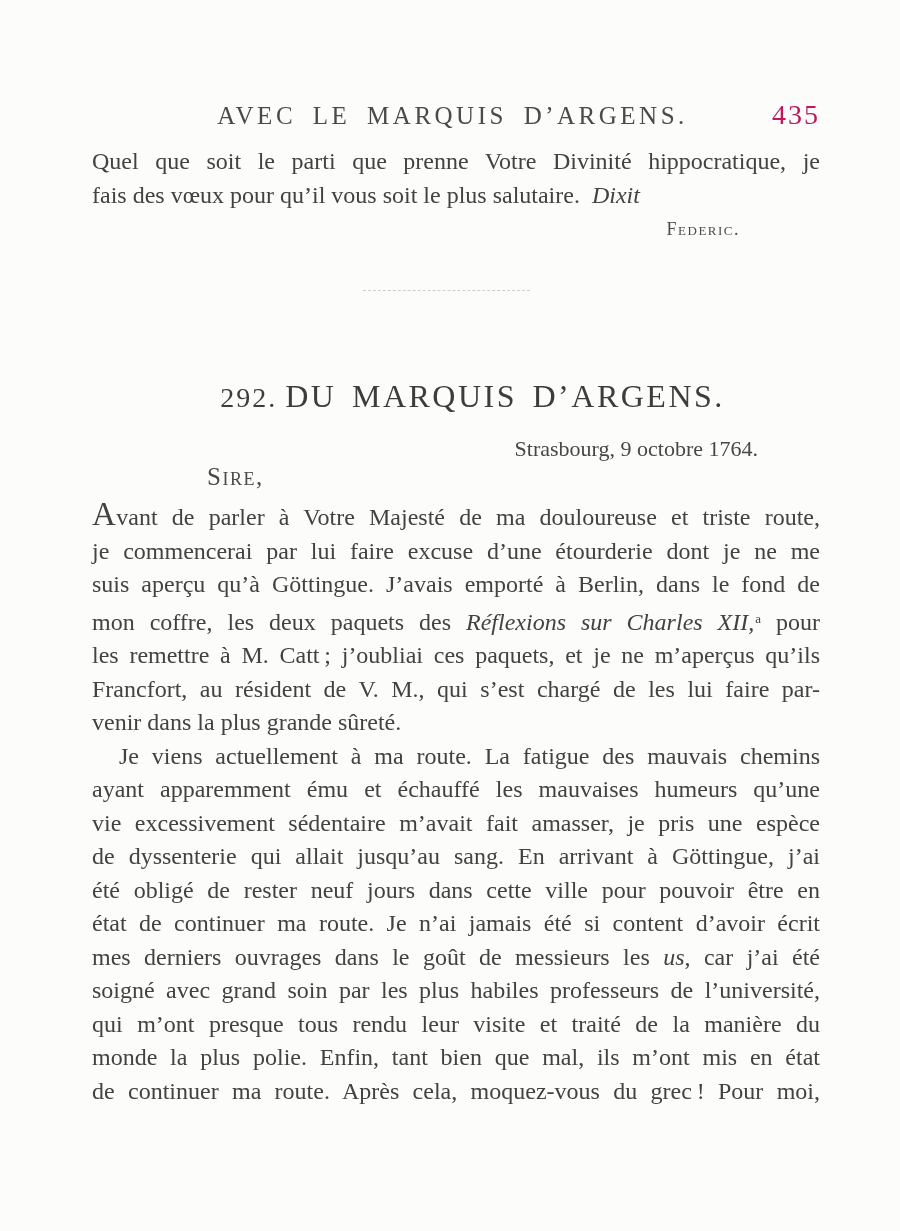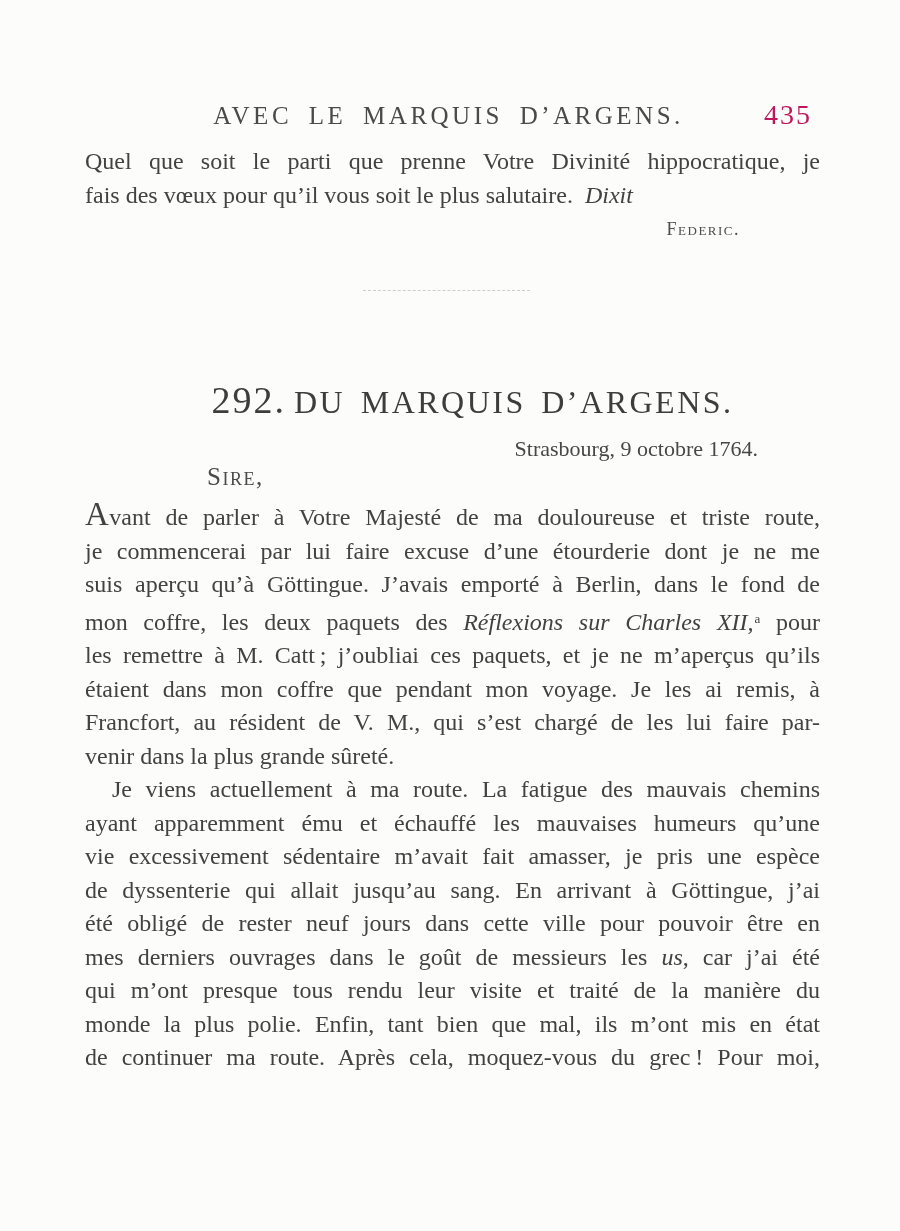--- a/index.html
+++ b/index.html
@@ -6,43 +6,43 @@
   .page{
     position:relative;
     width:900px;height:1231px;
     background:#fcfcfa;
     font-family:"Liberation Serif","DejaVu Serif",serif;
     color:#424242;
     overflow:hidden;
     -webkit-font-smoothing:antialiased;
   }
   
-  .running-header{position:absolute;top:102px;left:85px;right:88px;height:30px;}
+  .running-header{position:absolute;top:102px;left:85px;right:80px;height:30px;}
   .header-title{
     position:absolute;left:0;right:0;text-align:center;
     font-size:25px;letter-spacing:3.5px;word-spacing:7px;color:#4a4a4a;
   }
   .page-number{position:absolute;right:0;top:-3px;font-size:28px;letter-spacing:2px;color:#be185d;}
 
   
   .para{font-size:24px;line-height:33.5px;}
-  .line{text-align:justify;text-align-last:justify;white-space:normal;}
+  .line{text-align:justify;text-align-last:justify;white-space:normal;margin-left:7px;}
   [data-last-align="left"] .line.last{text-align-last:left;}
   [data-last-align="justify"] .line.last{text-align-last:justify;}
   .indent-first .line:first-child{padding-left:27px;}
 
   .opening{position:absolute;top:145px;left:85px;right:80px;}
 
   .signature{position:absolute;top:219px;left:79px;right:160px;text-align:right;font-size:18px;color:#4c4c4c;}
   .smallcaps{font-variant:small-caps;letter-spacing:1.5px;}
 
   .divider{position:absolute;top:290px;left:363px;width:167px;border-top:1px dashed #c7c7bf;opacity:.85;}
 
   .section-heading{position:absolute;top:378px;left:105px;right:60px;text-align:center;white-space:nowrap;color:#3d3d3d;}
-  .section-number{font-size:38px;letter-spacing:2px;margin-right:8px;text-align:right;}
+  .section-number{font-size:28px;letter-spacing:2px;margin-right:8px;text-align:right;}
   .section-title{font-size:32px;letter-spacing:2.5px;word-spacing:5px;text-align:center;}
 
   .dateline{position:absolute;top:436px;left:85px;right:142px;text-align:right;font-size:22px;color:#474747;}
 
   .salutation{position:absolute;top:463px;left:207px;font-size:25px;color:#4a4a4a;}
 
   .body-text{position:absolute;top:498px;left:85px;right:80px;}
   .body-text .para{margin:0;}
 
   .seg-italic{font-style:italic;}
@@ -83,31 +83,32 @@
     <span class="smallcaps">Sire,</span>
   </div>
 
   <div class="body-text">
     <div class="para" data-last-align="left">
         <div class="line"><span class="seg-initial">A</span>vant de parler à Votre Majesté de ma douloureuse et triste route,</div>
         <div class="line">je commencerai par lui faire excuse d’une étourderie dont je ne me</div>
         <div class="line">suis aperçu qu’à Göttingue. J’avais emporté à Berlin, dans le fond de</div>
         <div class="line">mon coffre, les deux paquets des <span class="seg-italic">Réflexions sur Charles XII,</span><span class="seg-sup">a</span> pour</div>
         <div class="line">les remettre à M. Catt ; j’oubliai ces paquets, et je ne m’aperçus qu’ils</div>
-        <div class="line">étaient dans mon coffre que pendant mon voyage. Je les ai remis, à</div>
         <div class="line">Francfort, au résident de V. M., qui s’est chargé de les lui faire par-</div>
         <div class="line last">venir dans la plus grande sûreté.</div>
       </div>
     <div class="para indent-first" data-last-align="justify">
         <div class="line">Je viens actuellement à ma route. La fatigue des mauvais chemins</div>
         <div class="line">ayant apparemment ému et échauffé les mauvaises humeurs qu’une</div>
         <div class="line">vie excessivement sédentaire m’avait fait amasser, je pris une espèce</div>
         <div class="line">de dyssenterie qui allait jusqu’au sang. En arrivant à Göttingue, j’ai</div>
         <div class="line">été obligé de rester neuf jours dans cette ville pour pouvoir être en</div>
+        <div class="line">état de continuer ma route. Je n’ai jamais été si content d’avoir écrit</div>
         <div class="line">mes derniers ouvrages dans le goût de messieurs les <span class="seg-italic">us</span>, car j’ai été</div>
+        <div class="line">soigné avec grand soin par les plus habiles professeurs de l’université,</div>
         <div class="line">qui m’ont presque tous rendu leur visite et traité de la manière du</div>
         <div class="line">monde la plus polie. Enfin, tant bien que mal, ils m’ont mis en état</div>
         <div class="line last">de continuer ma route. Après cela, moquez-vous du grec ! Pour moi,</div>
       </div>
   </div>
 
 
 </div>
 
 </body></html>

